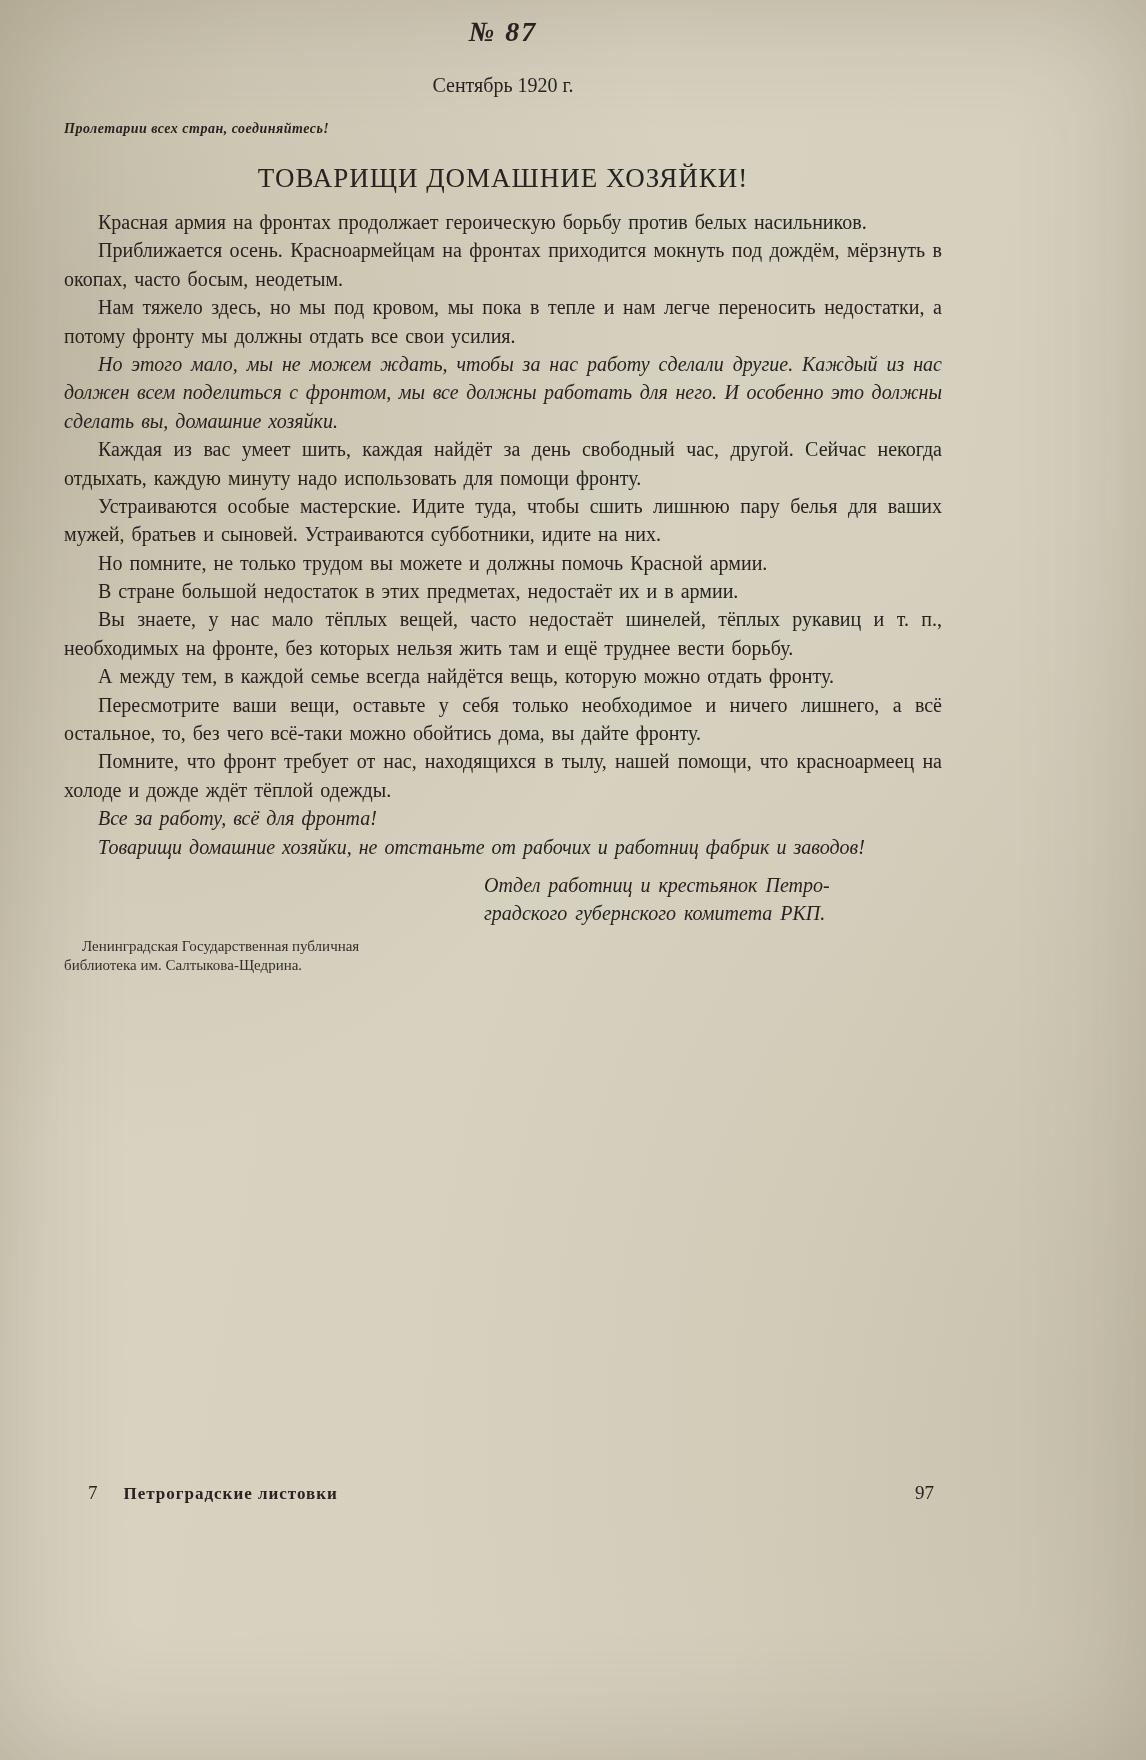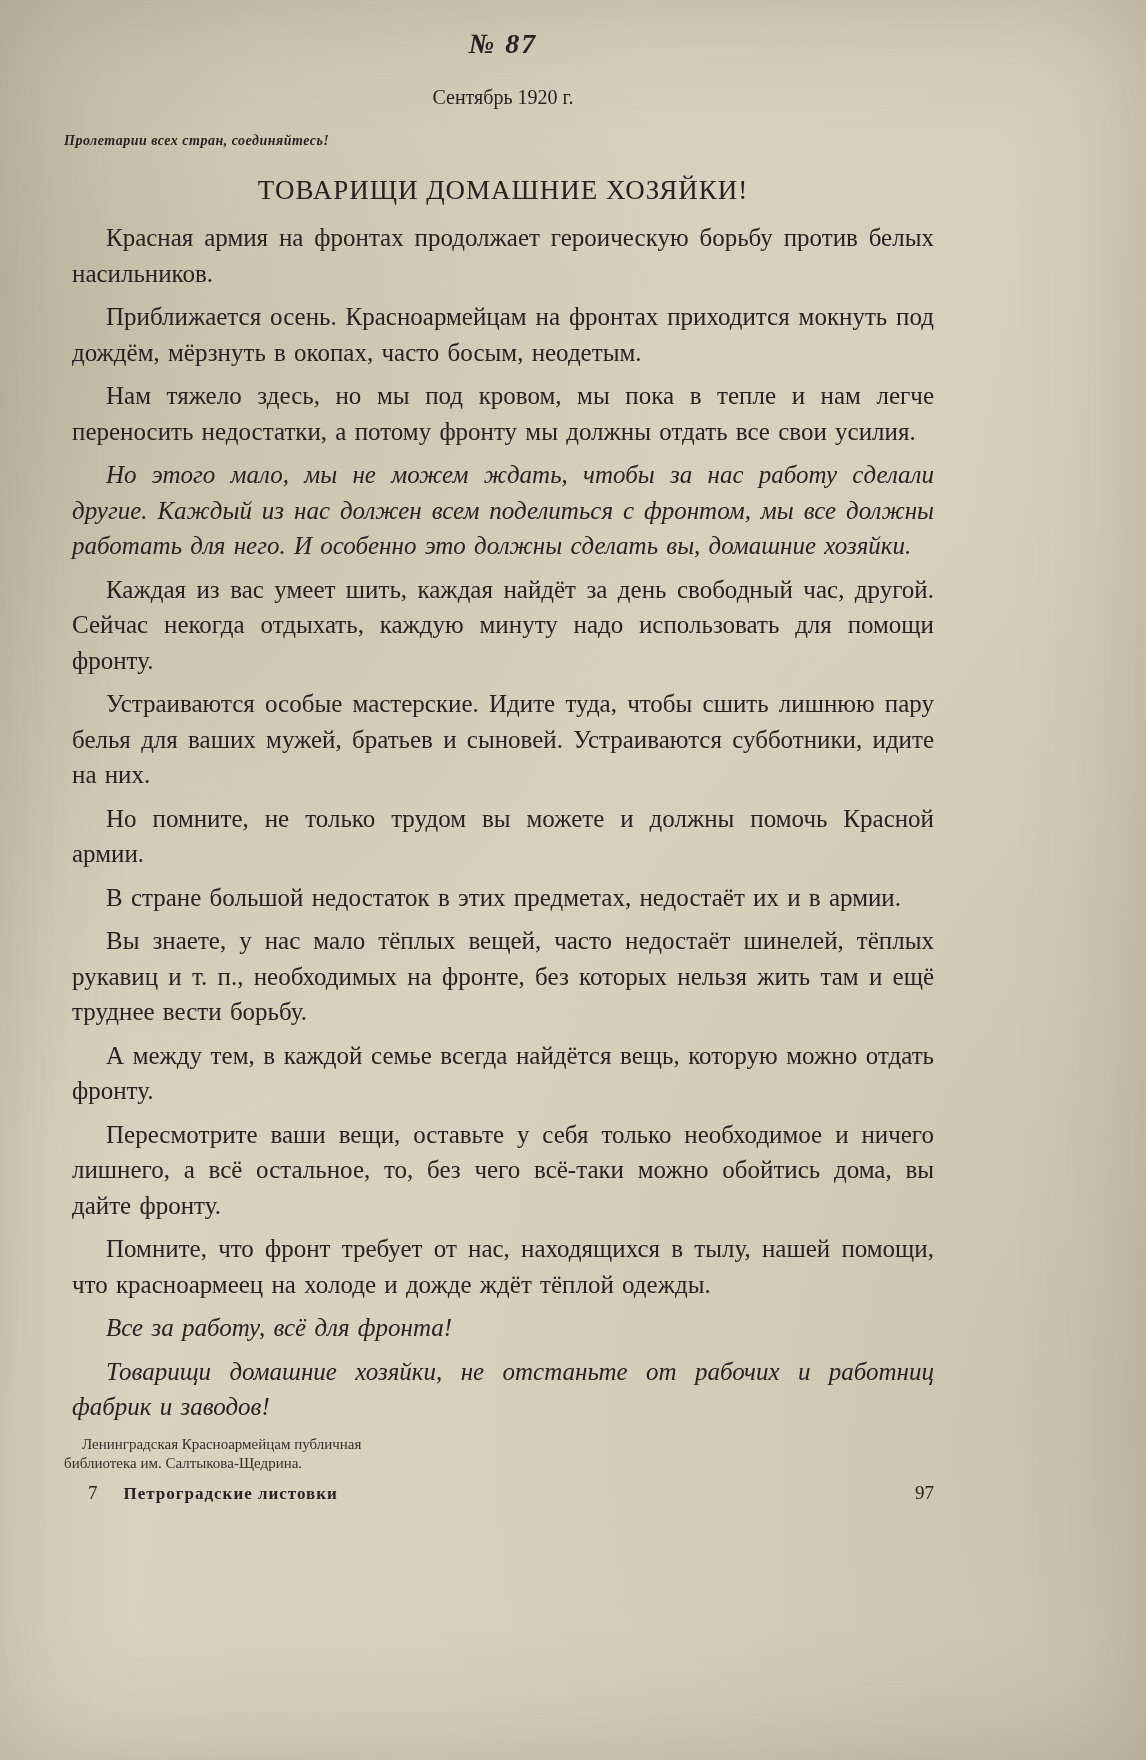--- a/index.html
+++ b/index.html
@@ -20,21 +20,21 @@
     inset: 0;
     background:
       radial-gradient(ellipse at 8% 20%, rgba(120,110,85,0.18), rgba(0,0,0,0) 40%),
       radial-gradient(ellipse at 95% 80%, rgba(140,130,100,0.12), rgba(0,0,0,0) 45%),
       linear-gradient(100deg, #cdc7b2 0%, #d8d2c0 18%, #d6d0be 70%, #cfc9b6 100%);
     box-shadow: inset 0 0 120px rgba(90,80,55,0.25);
   }
   .content {
     position: absolute;
     left: 64px;
-    top: 28px;
+    top: 16px;
     width: 878px;
   }
   .issue-number {
     text-align: center;
     font-size: 28px;
     font-style: italic;
     font-weight: bold;
     letter-spacing: 2px;
     margin: 0 0 26px 0;
   }
@@ -59,25 +59,25 @@
     letter-spacing: 0.5px;
     margin: 0 0 26px 0;
   }
   .salutation {
     text-align: center;
     font-size: 27px;
     letter-spacing: 1px;
     margin: 0 0 14px 0;
   }
   .body-text p {
-    font-size: 25px;
+    font-size: 20px;
     line-height: 1.42;
     text-align: justify;
     text-indent: 34px;
-    margin: 8px;
+    margin: 0;
     word-spacing: 2px;
   }
   .body-text p.italic {
     font-style: italic;
   }
   .signature {
     margin: 10px 0 0 420px;
     font-size: 20px;
     font-style: italic;
     line-height: 1.4;
@@ -141,23 +141,27 @@
     <p>Но помните, не только трудом вы можете и должны помочь Красной армии.</p>
     <p>В стране большой недостаток в этих предметах, недостаёт их и в армии.</p>
     <p>Вы знаете, у нас мало тёплых вещей, часто недостаёт шинелей, тёплых рукавиц и т. п., необходимых на фронте, без которых нельзя жить там и ещё труднее вести борьбу.</p>
     <p>А между тем, в каждой семье всегда найдётся вещь, которую можно отдать фронту.</p>
     <p>Пересмотрите ваши вещи, оставьте у себя только необходимое и ничего лишнего, а всё остальное, то, без чего всё-таки можно обойтись дома, вы дайте фронту.</p>
     <p>Помните, что фронт требует от нас, находящихся в тылу, нашей помощи, что красноармеец на холоде и дожде ждёт тёплой одежды.</p>
     <p class="italic">Все за работу, всё для фронта!</p>
     <p class="italic">Товарищи домашние хозяйки, не отстаньте от рабочих и работниц фабрик и заводов!</p>
   </div>
 
+  <div class="signature">
+    <div>Отдел работниц и крестьянок Петро-</div>
+    <div>градского губернского комитета РКП.</div>
+  </div>
 
   <div class="library-stamp">
-    <div class="l1">Ленинградская Красноармейцам публичная</div>
+    <div class="l1">Ленинградская Государственная публичная</div>
     <div>библиотека им. Салтыкова-Щедрина.</div>
   </div>
 
 </div>
 
 <div class="footer-row">
   <div class="footer-left">
     <span>7</span>
     <span class="footer-series">Петроградские листовки</span>
   </div>

